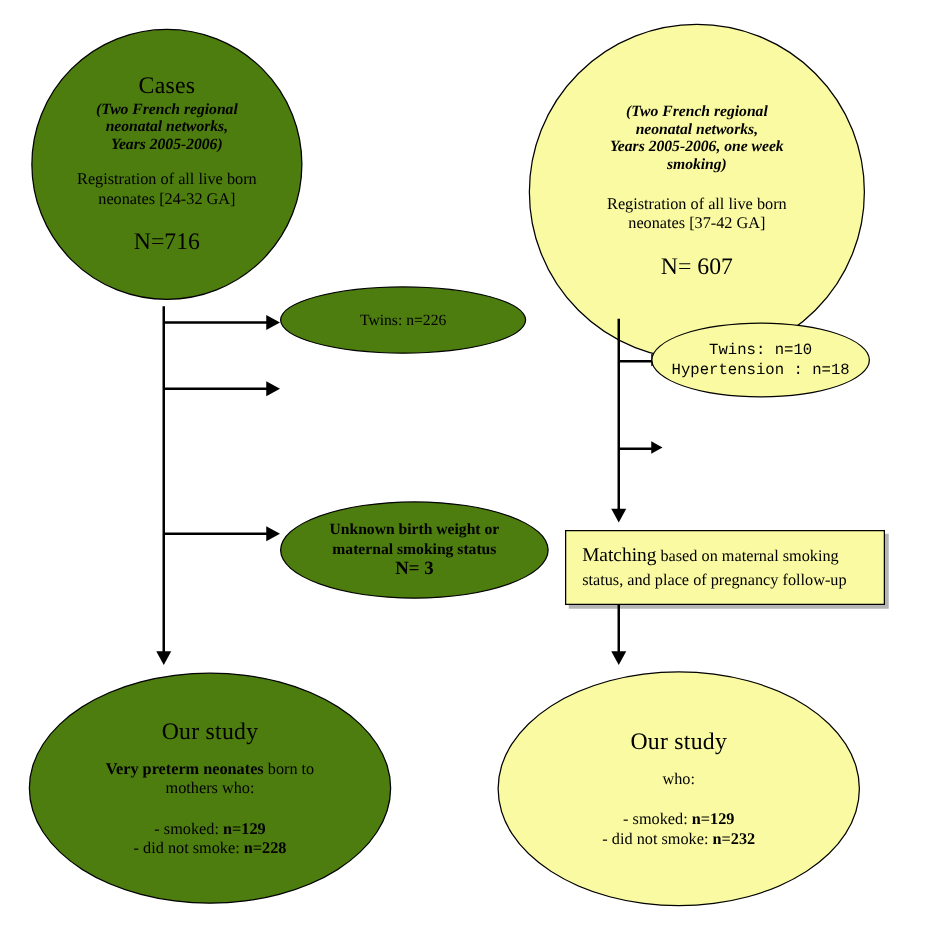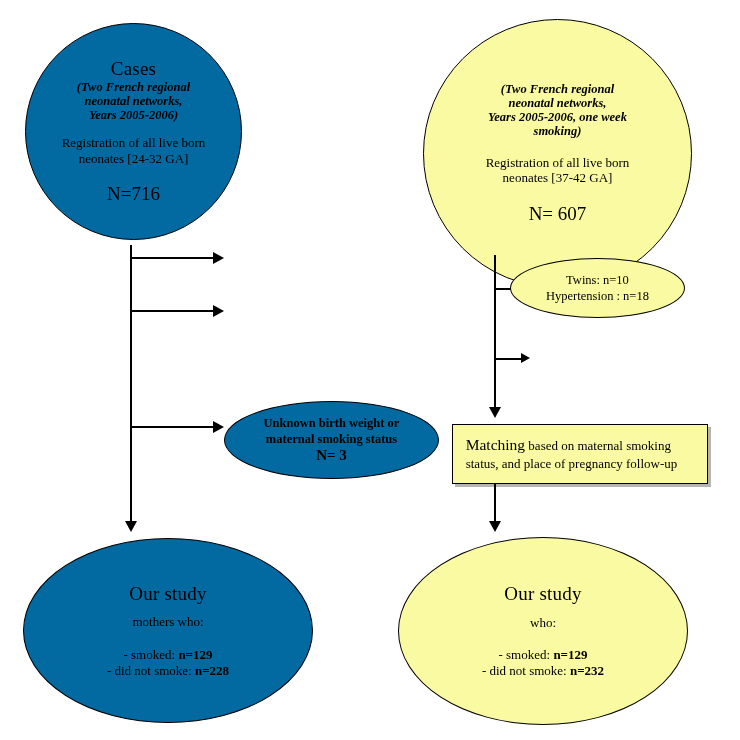--- a/index.html
+++ b/index.html
@@ -26,21 +26,21 @@
     align-items: center;
     justify-content: center;
     text-align: center;
     border: 1.4px solid #000000;
     line-height: 1.18;
   }
   .circle   { border-radius: 50%; }
   .ellipse  { border-radius: 50%; }
   .rect     { border-radius: 0; }
 
-  .fill-white  { background: #0369a1; text-align: right; }
+  .fill-white  { background: #4d7c0f; text-align: right; }
   .fill-yellow { background: #fafaa2; }
 
   .shadowed {
     box-shadow: 3px 3px 0 rgba(120,120,120,0.55);
   }
 
   
   .t-title {
     font-size: 19px;
     letter-spacing: .2px;
@@ -155,40 +155,45 @@
 
   <div class="hline" style="left:131px; top:257px; width:84px;"></div>
   <div class="arrow-right" style="left:213px; top:252px;"></div>
 
   <div class="hline" style="left:131px; top:310px; width:84px;"></div>
   <div class="arrow-right" style="left:213px; top:305px;"></div>
 
   <div class="hline" style="left:131px; top:426px; width:84px;"></div>
   <div class="arrow-right" style="left:213px; top:421px;"></div>
 
+  <div class="node ellipse fill-white" style="left:224px; top:229px; width:197px; height:54px;">
+    <div class="node-inner">
+      <div class="t-ell">Twins: n=226</div>
+    </div>
+  </div>
 
 
   <div class="node ellipse fill-white" style="left:224px; top:401px; width:215px; height:78px;font-weight:bold;">
     <div class="node-inner">
       <div class="t-ell">Unknown birth weight or</div>
       <div class="t-ell">maternal smoking status</div>
       <div class="t-nbig">N= 3</div>
     </div>
   </div>
 
   <div class="vline" style="left:494px; top:255px; height:155px;"></div>
   <div class="arrow-down" style="left:489px; top:407px;"></div>
 
   <div class="hline" style="left:495px; top:288px; width:29px;"></div>
   <div class="arrow-right thin" style="left:521px; top:283px;"></div>
 
   <div class="hline" style="left:495px; top:358px; width:29px;"></div>
   <div class="arrow-right thin" style="left:521px; top:353px;"></div>
 
-  <div class="node ellipse fill-yellow" style="left:510px; top:258px; width:175px; height:60px;">
+  <div class="node ellipse fill-yellow" style="left:521px; top:258px; width:175px; height:60px;font-family:Liberation Mono, monospace;">
     <div class="node-inner">
       <div class="t-ell">Twins: n=10</div>
       <div class="t-ell">Hypertension : n=18</div>
     </div>
   </div>
 
 
   <div class="node rect fill-yellow shadowed" style="left:452px; top:424px; width:256px; height:60px;">
     <div class="node-inner left-al">
       <div class="t-box">
@@ -198,20 +203,23 @@
     </div>
   </div>
 
   <div class="vline" style="left:494px; top:484px; height:40px;"></div>
   <div class="arrow-down" style="left:489px; top:521px;"></div>
 
   <div class="node ellipse fill-white" style="left:23px; top:538px; width:290px; height:185px;">
     <div class="node-inner">
       <div class="t-title">Our study</div>
       <div class="gap-sm"></div>
+      <div class="t-body">
+        <b>Very preterm neonates</b><span> born to</span>
+      </div>
       <div class="t-body">mothers who:</div>
       <div class="gap-lg"></div>
       <div class="t-body">
         <span>- smoked: </span><b>n=129</b>
       </div>
       <div class="t-body">
         <span>- did not smoke: </span><b>n=228</b>
       </div>
     </div>
   </div>

